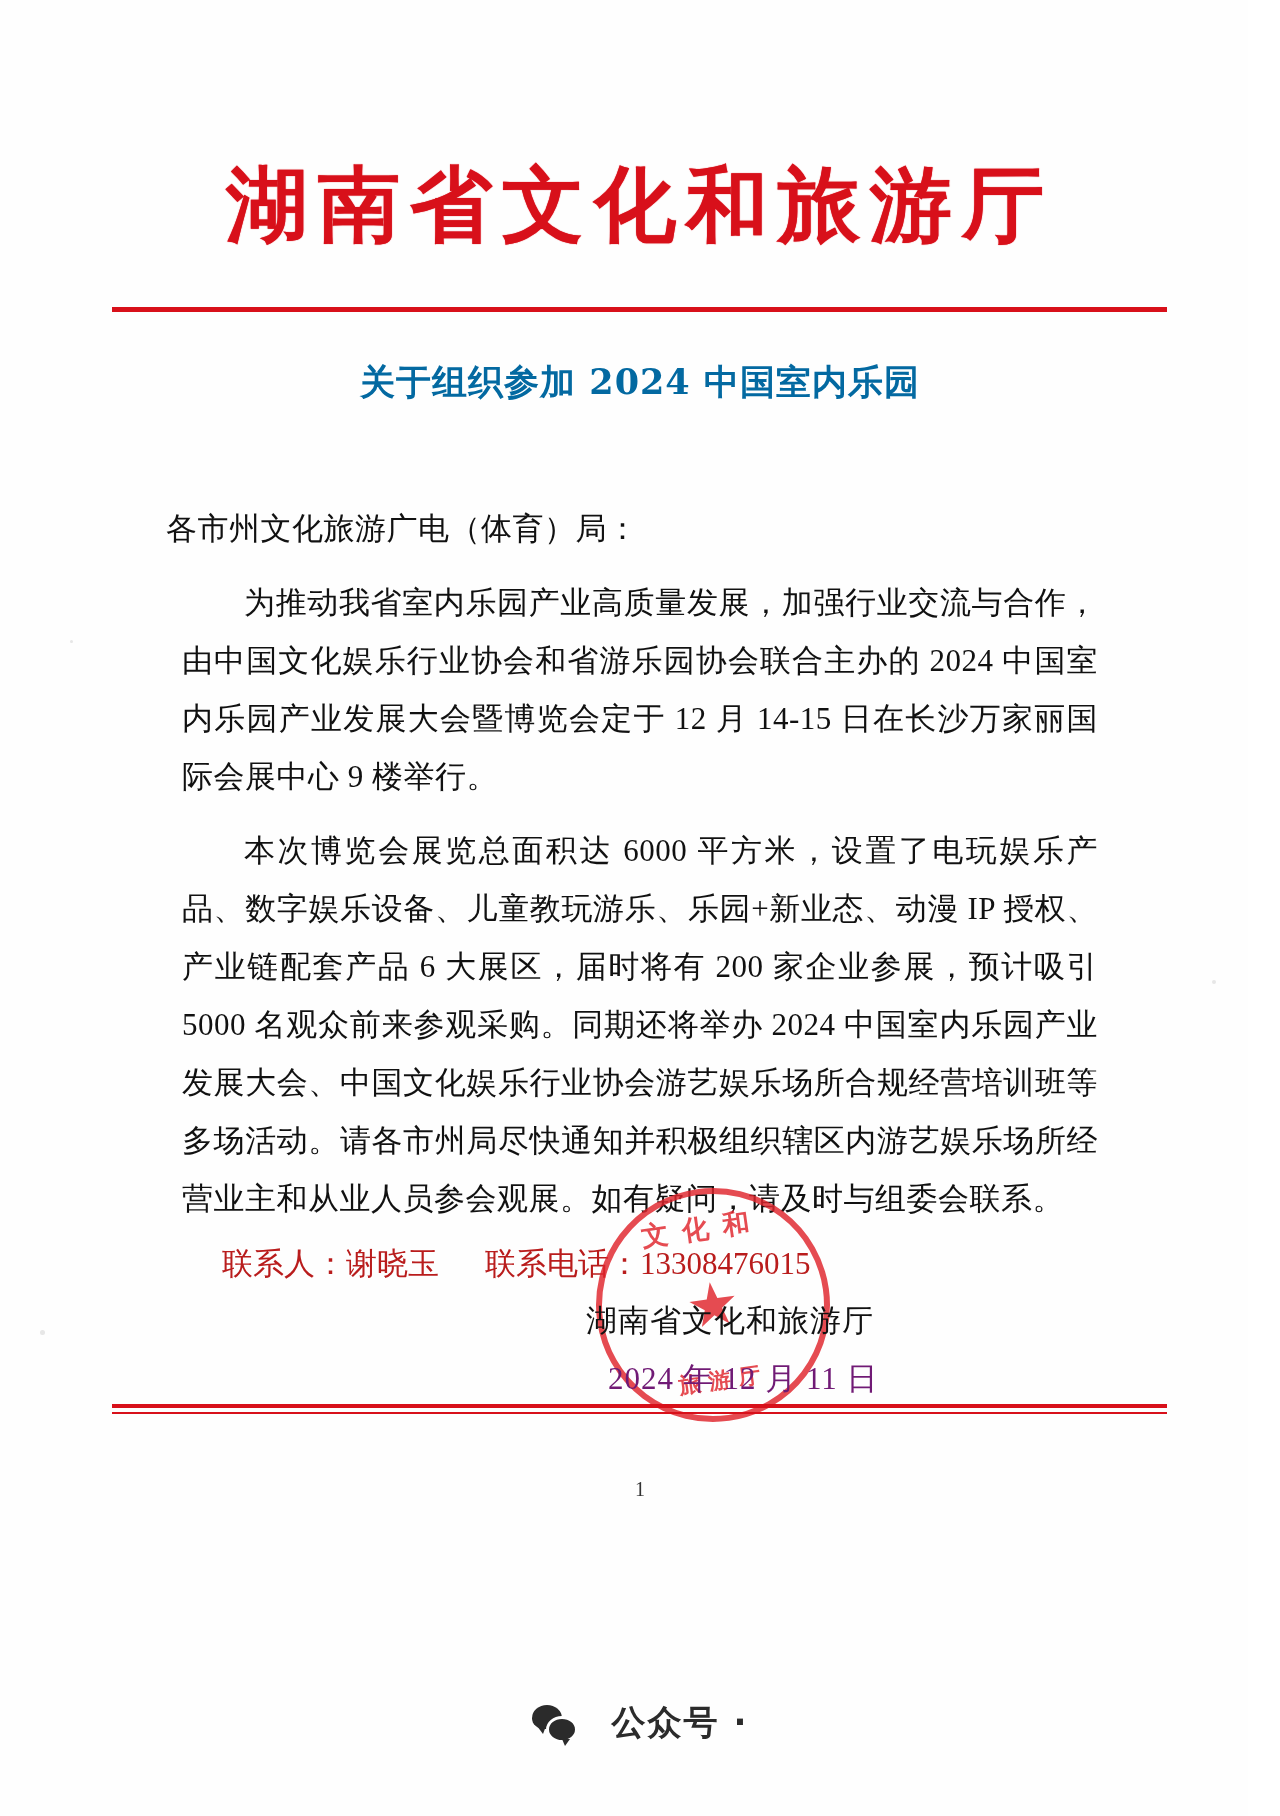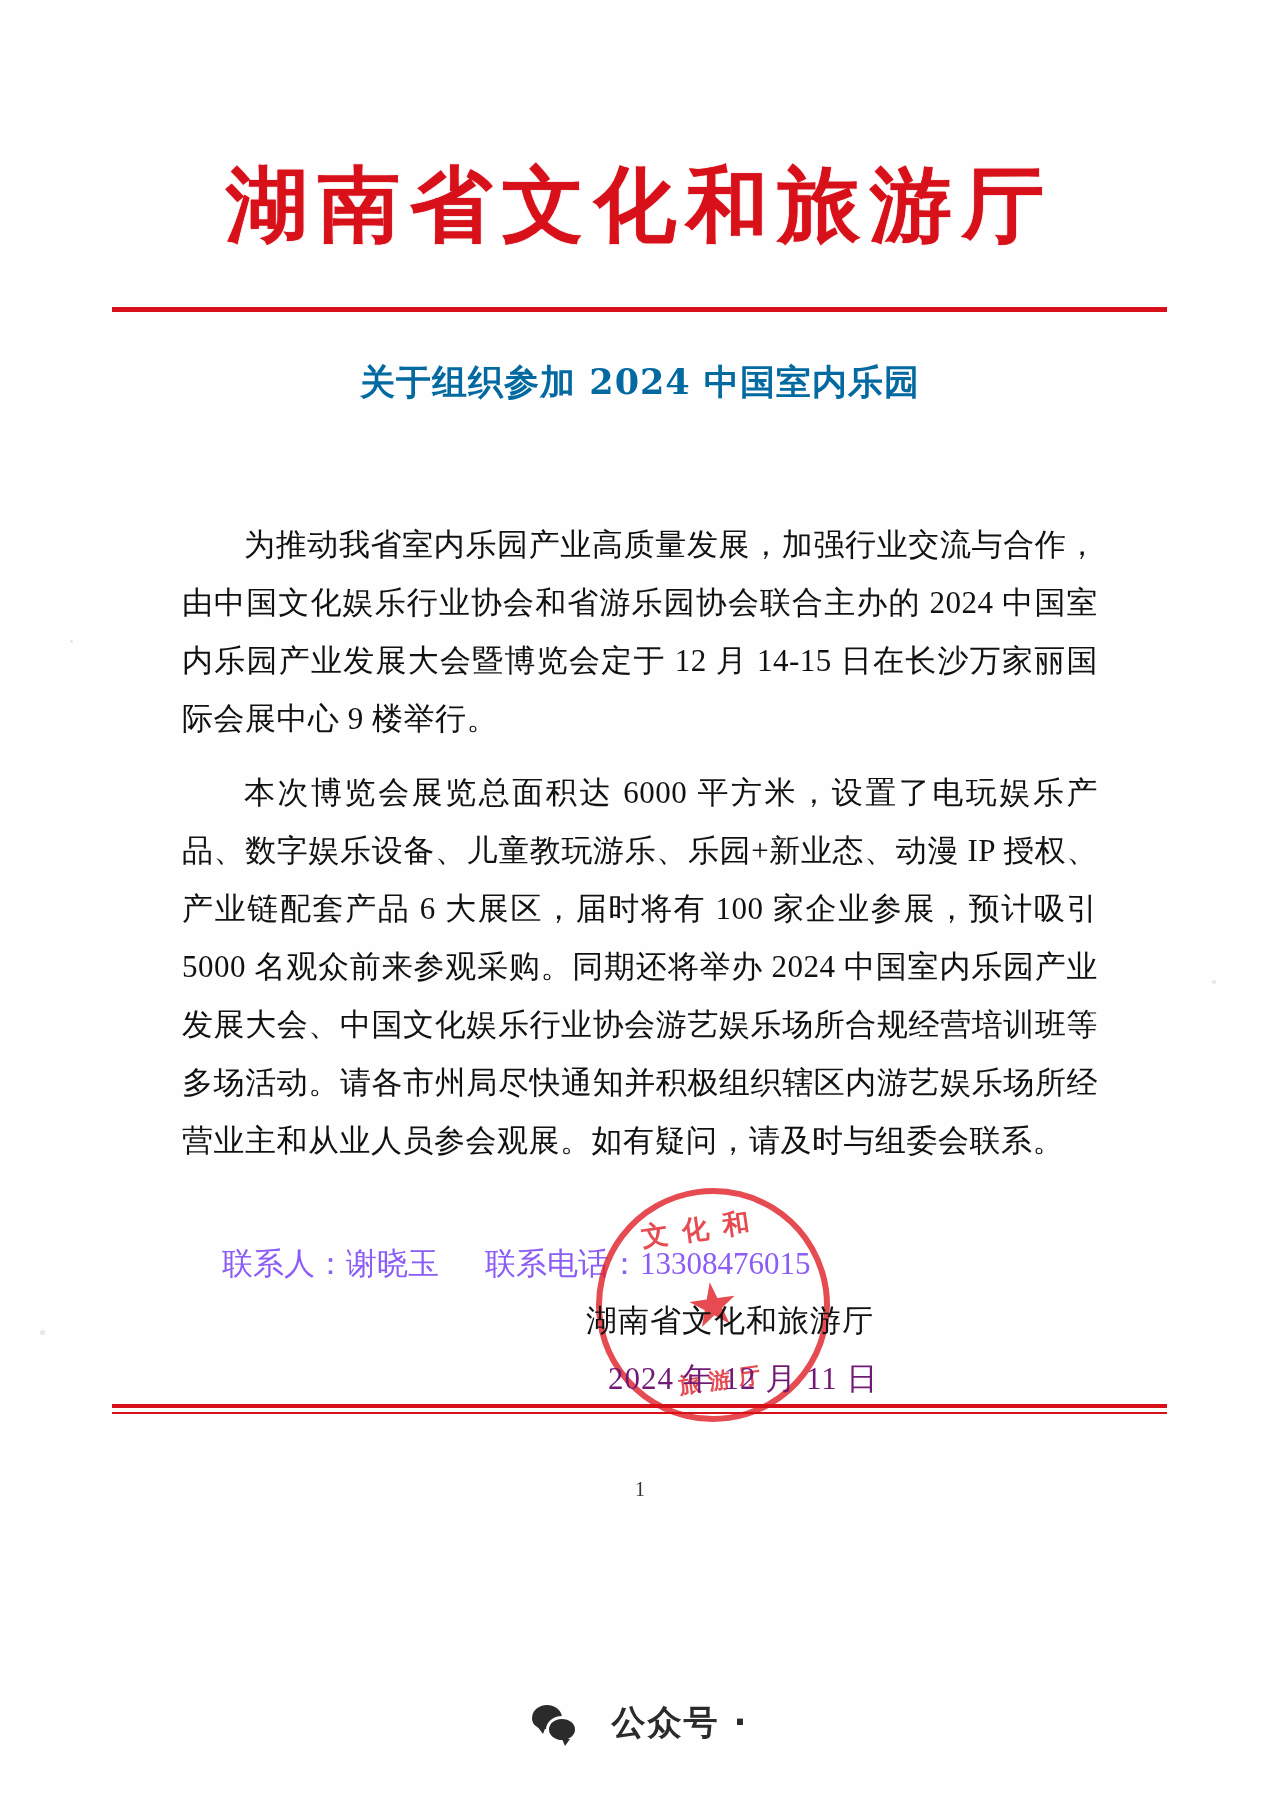--- a/index.html
+++ b/index.html
@@ -90,21 +90,21 @@
     text-indent: 62px;
   }
 
   
   .contact-line {
     position: absolute;
     left: 222px;
     top: 1243px;
     width: 900px;
     font-size: 31px;
-    color: #8b5cf6;
+    color: #b91c1c;
     white-space: nowrap;
   }
   .contact-line .gap {
     display: inline-block;
     width: 46px;
   }
 
   .signer {
     position: absolute;
     left: 586px;
@@ -278,22 +278,23 @@
   <div class="letterhead">
     <div class="letterhead-title">湖南省文化和旅游厅</div>
   </div>
   <div class="head-rule"></div>
 
   <div class="doc-title">
     <span class="line">关于组织参加 2024 中国室内乐园</span>
   </div>
 
   <div class="body-wrap">
+    <p class="salutation">各市州文化旅游广电（体育）局：</p>
     <p class="para">为推动我省室内乐园产业高质量发展，加强行业交流与合作，由中国文化娱乐行业协会和省游乐园协会联合主办的 2024 中国室内乐园产业发展大会暨博览会定于 12 月 14-15 日在长沙万家丽国际会展中心 9 楼举行。</p>
-    <p class="para">本次博览会展览总面积达 6000 平方米，设置了电玩娱乐产品、数字娱乐设备、儿童教玩游乐、乐园+新业态、动漫 IP 授权、产业链配套产品 6 大展区，届时将有 100 家企业参展，预计吸引 5000 名观众前来参观采购。同期还将举办 2024 中国室内乐园产业发展大会、中国文化娱乐行业协会游艺娱乐场所合规经营培训班等多场活动。请各市州局尽快通知并积极组织辖区内游艺娱乐场所经营业主和从业人员参会观展。如有疑问，请及时与组委会联系。</p>
+    <p class="para">本次博览会展览总面积达 6000 平方米，设置了电玩娱乐产品、数字娱乐设备、儿童教玩游乐、乐园+新业态、动漫 IP 授权、产业链配套产品 6 大展区，届时将有 200 家企业参展，预计吸引 5000 名观众前来参观采购。同期还将举办 2024 中国室内乐园产业发展大会、中国文化娱乐行业协会游艺娱乐场所合规经营培训班等多场活动。请各市州局尽快通知并积极组织辖区内游艺娱乐场所经营业主和从业人员参会观展。如有疑问，请及时与组委会联系。</p>
   </div>
 
   <div class="contact-line">
     <span>联系人：</span><span>谢晓玉</span><span class="gap"></span><span>联系电话：</span><span>13308476015</span>
   </div>
 
   <div class="seal">
     <div class="seal-text-top">文化和</div>
     <div class="seal-star">★</div>
     <div class="seal-text-bottom">旅游厅</div>

